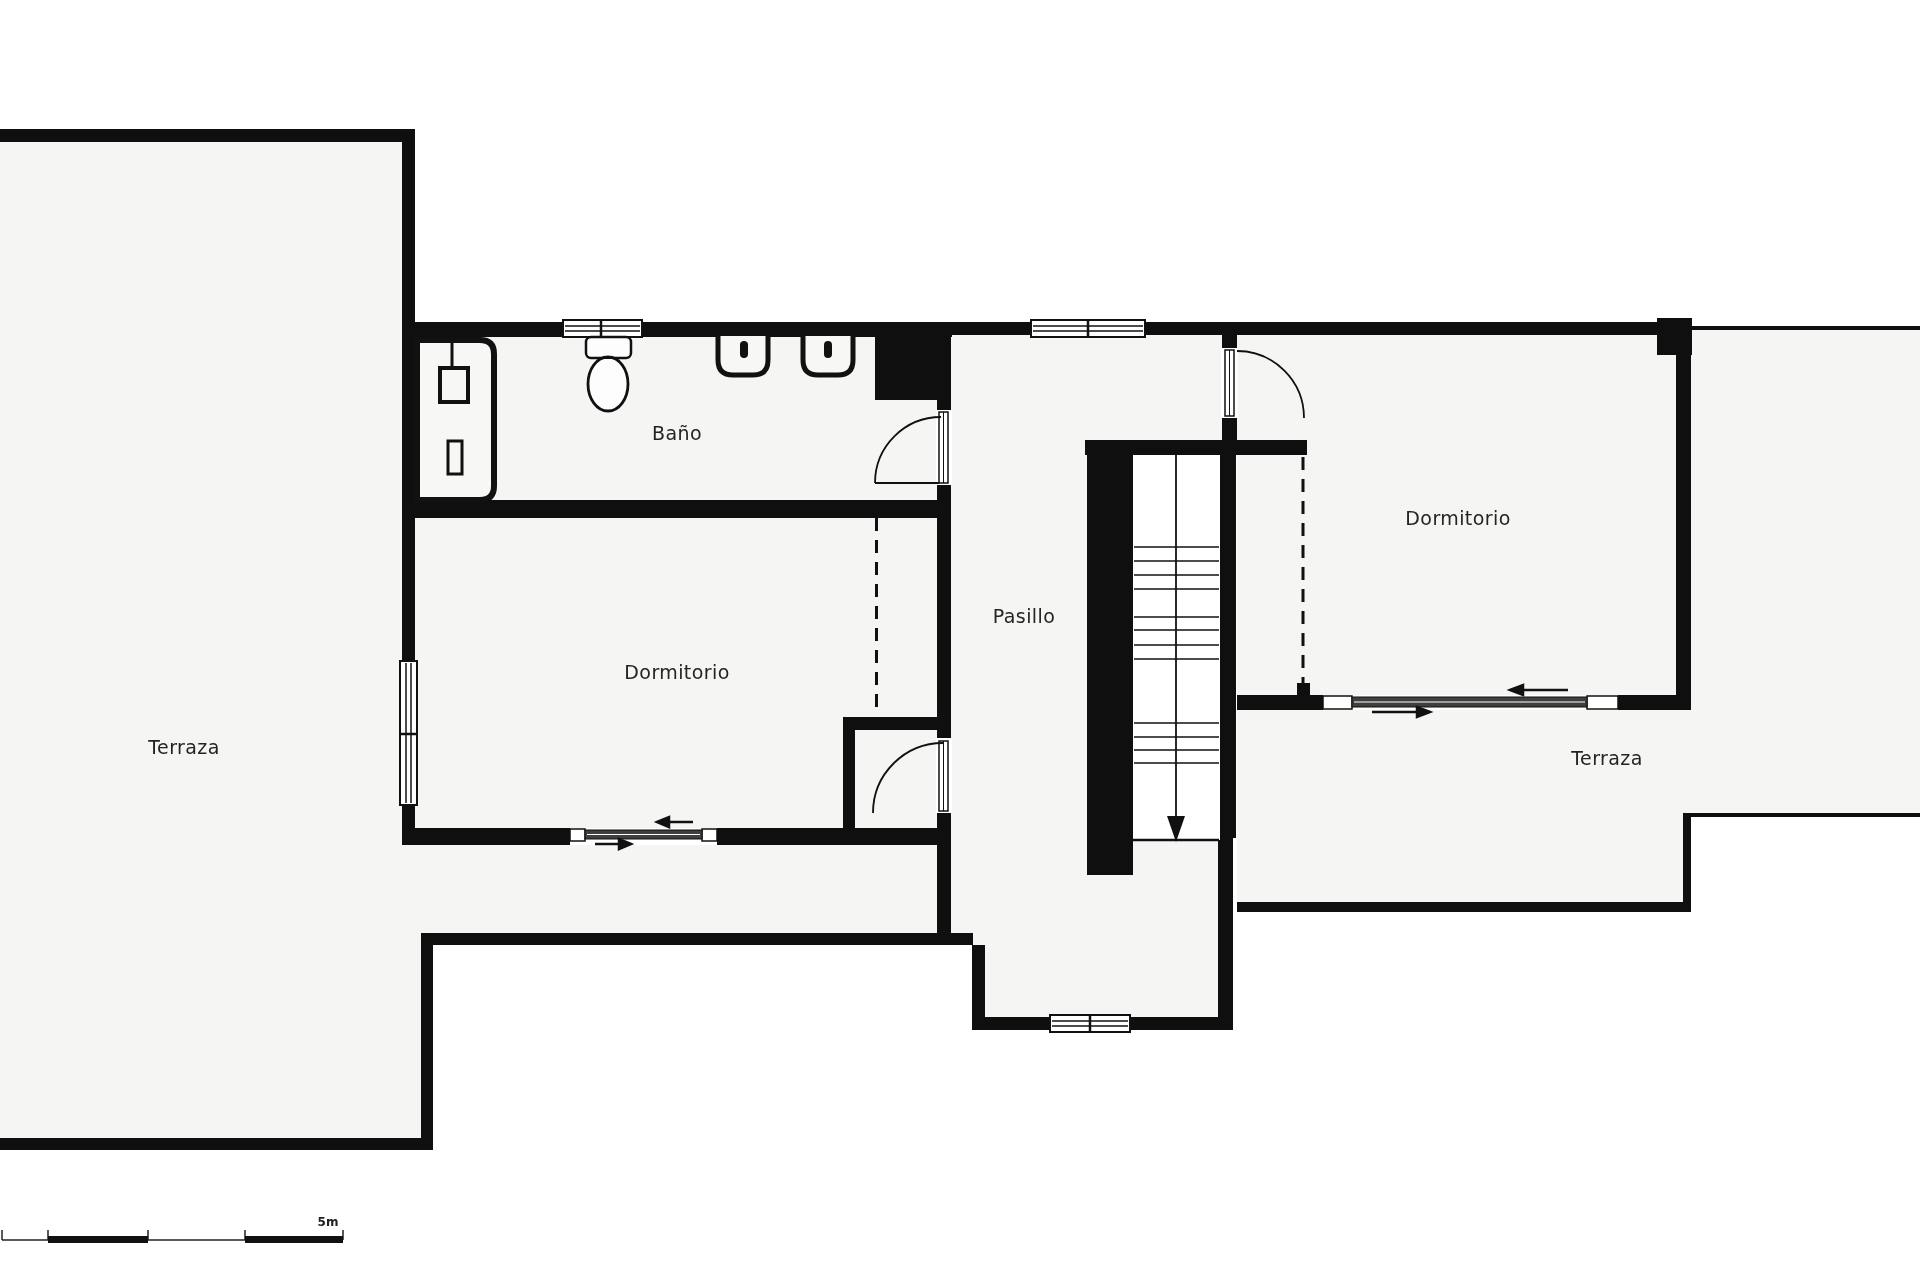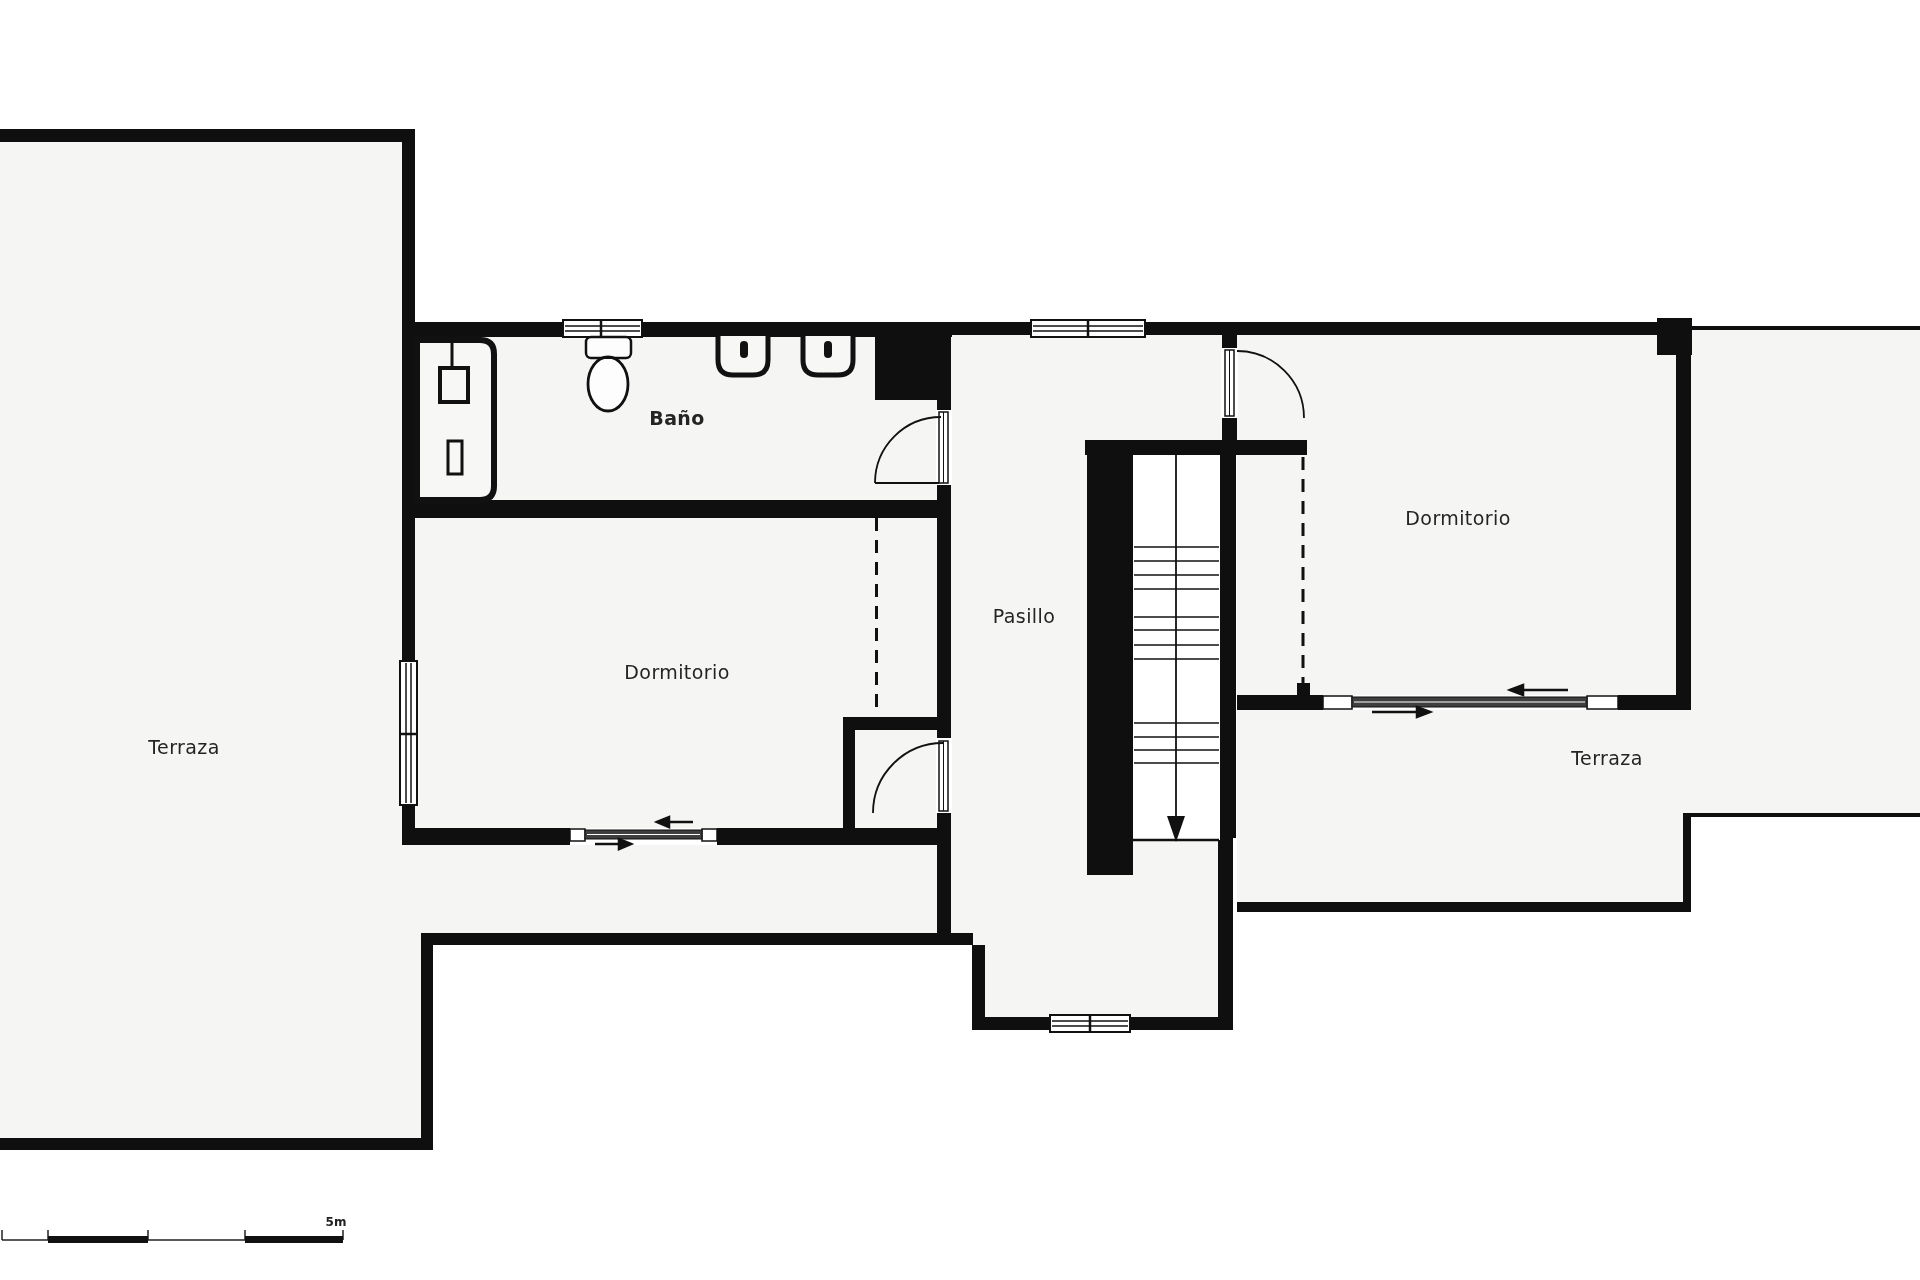--- a/index.html
+++ b/index.html
@@ -219,19 +219,19 @@
     <line x1="48" y1="1230" x2="48" y2="1240" stroke-width="1.5"></line>
     <line x1="148" y1="1230" x2="148" y2="1240" stroke-width="1.5"></line>
     <line x1="245" y1="1230" x2="245" y2="1240" stroke-width="1.5"></line>
     <line x1="343" y1="1230" x2="343" y2="1240" stroke-width="1.5"></line>
     <rect x="48" y="1236" width="100" height="7" fill="#111" stroke="none"></rect>
     <rect x="245" y="1236" width="98" height="7" fill="#111" stroke="none"></rect>
   </g>
 </svg>
 
   <div class="room-label" style="left:184px;top:747px;">Terraza</div>
-  <div class="room-label" style="left:677px;top:418px;font-weight:bold;">Baño</div>
+  <div class="room-label" style="left:677px;top:433px;">Baño</div>
   <div class="room-label" style="left:677px;top:672px;">Dormitorio</div>
   <div class="room-label" style="left:1024px;top:616px;">Pasillo</div>
   <div class="room-label" style="left:1458px;top:518px;">Dormitorio</div>
   <div class="room-label" style="left:1607px;top:758px;">Terraza</div>
-  <div class="scale-label" style="left:336px;top:1229px;">5m</div>
+  <div class="scale-label" style="left:328px;top:1229px;">5m</div>
 </div>
 
 </body></html>

